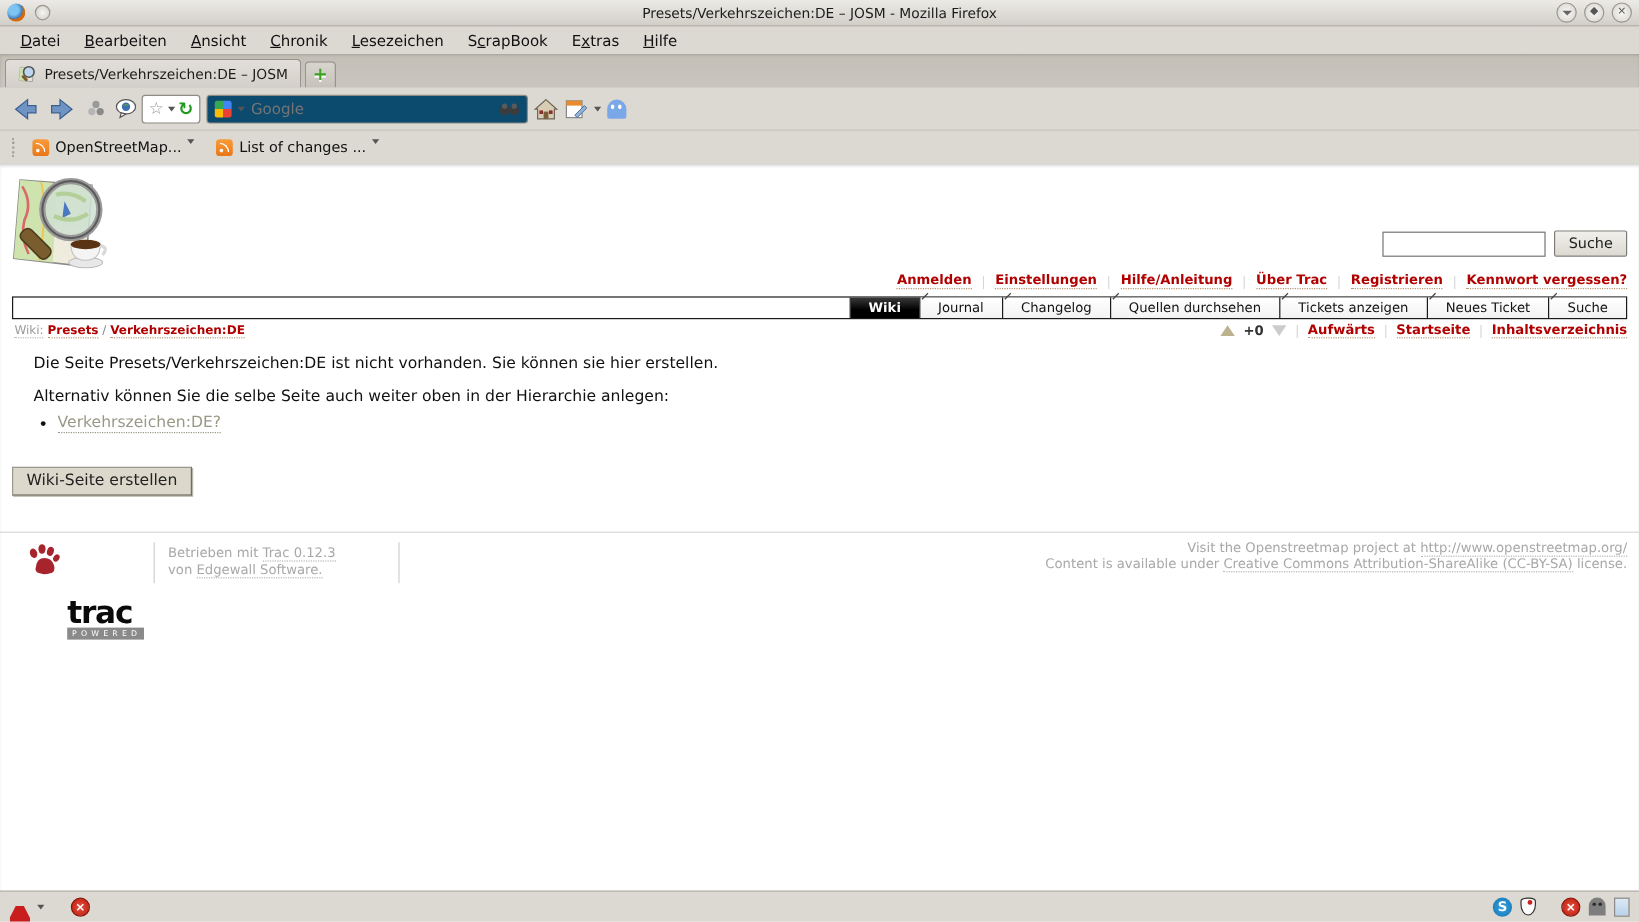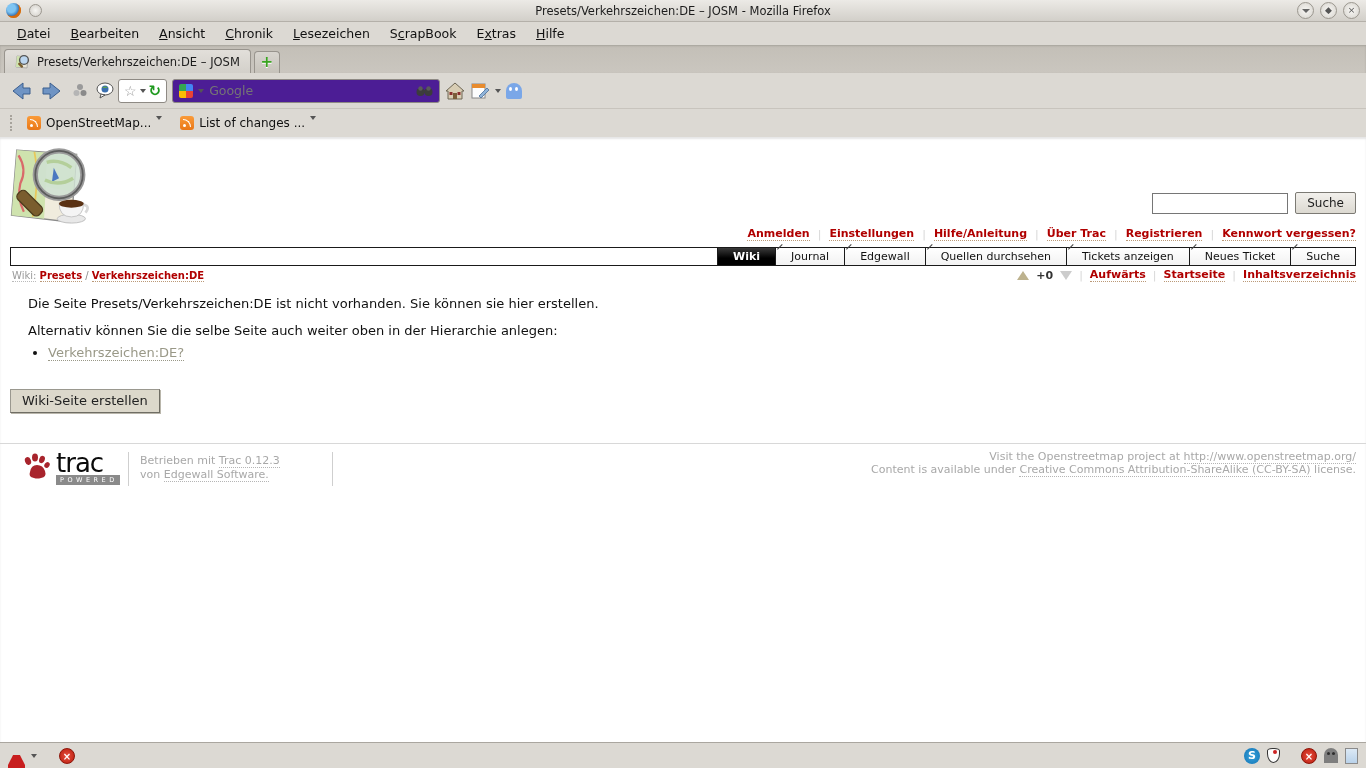--- a/index.html
+++ b/index.html
@@ -44,21 +44,21 @@
   .nav-arrow { width:26px; height:24px; display:flex; align-items:center; justify-content:center; }
   .addon-ico { width:20px; height:20px; display:flex; align-items:center; justify-content:center; }
   .urlbar { flex:1 1 auto; height:24px; background:#fff; border:1px solid #8e8a84; border-radius:3px;
             display:flex; align-items:center; gap:6px; padding:0 6px; }
   .url-text { font-size:12.5px; color:#7a7a7a; white-space:nowrap; overflow:hidden; }
   .url-text b { color:#111; font-weight:bold; }
   .url-actions { height:24px; background:#fff; border:1px solid #8e8a84; border-radius:3px;
                  display:flex; align-items:center; gap:3px; padding:0 5px; margin-left:-2px; }
   .star { color:#9a9a9a; font-size:14px; }
   .reload { color:#1f9a1f; font-size:15px; font-weight:bold; }
-  .searchbar { width:268px; height:24px; background:#4c1d95; border:1px solid #8e8a84; border-radius:3px;
+  .searchbar { width:268px; height:24px; background:#0c4a6e; border:1px solid #8e8a84; border-radius:3px;
                display:flex; align-items:center; gap:5px; padding:0 6px; }
   .search-ph { flex:1; font-size:12.5px; color:#9a9a9a; border:none; outline:none; background:transparent;
                font-family:inherit; }
   .g-icon { width:14px; height:14px; border-radius:2px; flex:0 0 auto;
             background:conic-gradient(#4285f4 0 25%, #ea4335 0 50%, #fbbc05 0 75%, #34a853 0); }
   .chev { width:0; height:0; border-left:3.5px solid transparent; border-right:3.5px solid transparent;
           border-top:4px solid #555; flex:0 0 auto; }
 
   
   .bmbar { height:29px; background:#dcd9d3; display:flex; align-items:center; gap:10px; padding:0 10px;
@@ -110,21 +110,21 @@
   .para { position:absolute; left:28px; font-size:13px; color:#111; }
   .missing-ul { position:absolute; top:208px; left:48px; list-style:disc; font-size:13px; color:#111; }
   .missing-ul a { color:#999887; text-decoration:none; border-bottom:1px dotted #999887; }
 
   .create-btn { position:absolute; top:252px; left:10px; padding:3px 11px 4px; font-size:13px; color:#222;
                 font-family:inherit; background:#dcd8cb; border:1px solid #9a988f;
                 border-right-color:#6f6d64; border-bottom-color:#6f6d64; box-shadow:1px 1px 0 #b9b6ab; }
 
   .footer { position:absolute; top:306px; left:0; right:0; border-top:1px solid #d8d8d8; height:60px; }
   .trac-logo { position:absolute; top:8px; left:22px; display:flex; align-items:flex-start; gap:4px; }
-  .trac-word { font-size:26px; font-weight:normal; color:#0a0a0a; line-height:22px; letter-spacing:-1px; }
+  .trac-word { font-size:26px; font-weight:bold; color:#0a0a0a; line-height:22px; letter-spacing:-1px;margin-top:48px; }
   .trac-powered { background:#8a8a8a; color:#fff; font-size:6.5px; letter-spacing:3.5px; text-align:center;
                   padding:1px 2px 1px 4px; margin-top:1px; }
   .footer-div { position:absolute; top:8px; width:1px; height:34px; background:#cfcfcf; }
   .footer-left { position:absolute; top:10px; left:140px; font-size:11px; color:#a8a8a8; line-height:14px; }
   .footer-left a, .footer-right a { color:#a8a8a8; text-decoration:none; border-bottom:1px dotted #b5b5b5; }
   .footer-right { position:absolute; top:6px; right:10px; font-size:11px; color:#a8a8a8; line-height:13px;
                   text-align:right; }
 
   
   .statusbar { height:26px; background:#dcd9d3; border-top:1px solid #aaa69f; display:flex; align-items:center;
@@ -305,21 +305,21 @@
       <a>Über Trac</a>
         <span class="sep">|</span>
       <a>Registrieren</a>
         <span class="sep">|</span>
       <a>Kennwort vergessen?</a>
     </div>
 
     <div class="mainnav">
       <span class="mn-tab active">Wiki</span>
       <span class="mn-tab">Journal</span>
-      <span class="mn-tab">Edgewall</span>
+      <span class="mn-tab">Changelog</span>
       <span class="mn-tab">Quellen durchsehen</span>
       <span class="mn-tab">Tickets anzeigen</span>
       <span class="mn-tab">Neues Ticket</span>
       <span class="mn-tab">Suche</span>
     </div>
 
     <div class="breadcrumb">
       <span class="wlbl">Wiki:</span>
       <a>Presets</a>
       <span class="psep">/</span>

